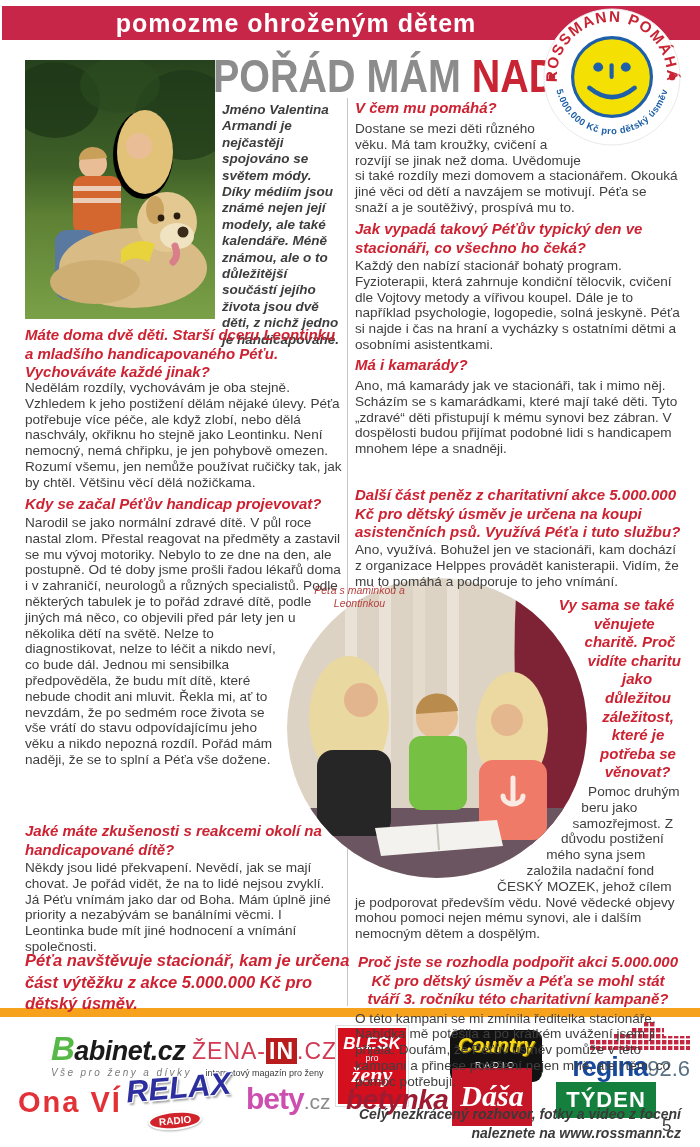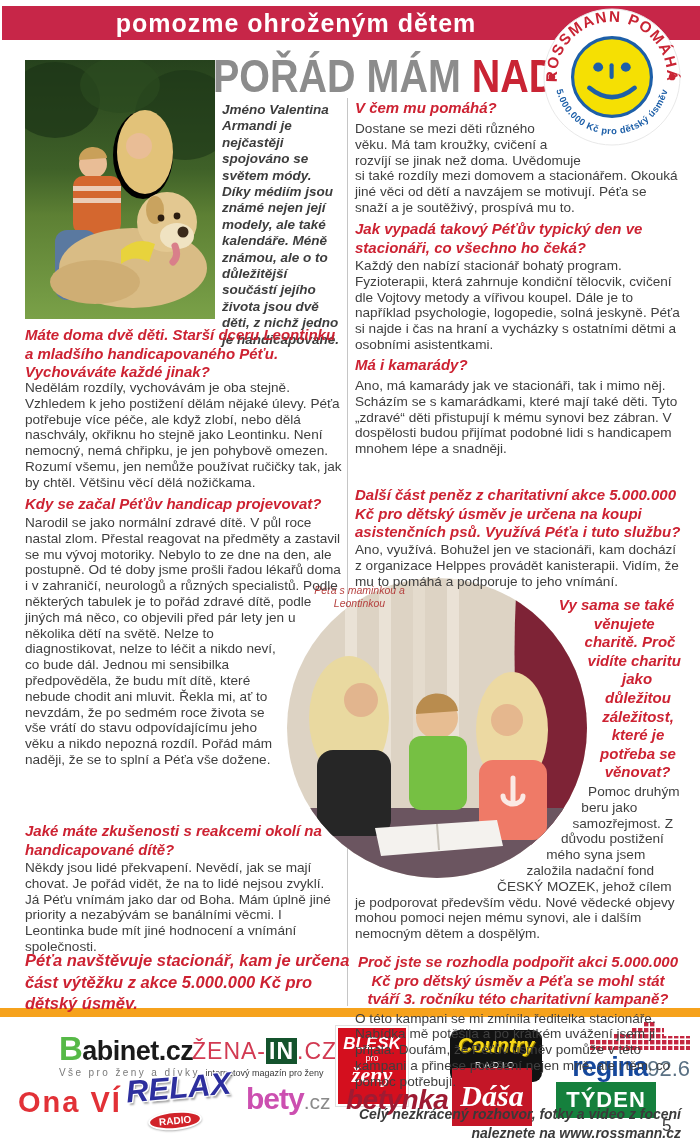--- a/index.html
+++ b/index.html
@@ -53,27 +53,27 @@
   .wrap-right .a{margin-top:2px;}
   .wrap-right .q2{margin-top:11px;}
   .note{margin-top:15px;text-align:right;color:#3a3a3a;font-style:italic;
         font-size:14px;line-height:19px;font-weight:bold;}
 
   
   .orange-bar{left:0;top:1008px;width:700px;height:9px;background:#f6a21c;}
   .pagenum{left:662px;top:1116px;font-size:17px;color:#3a3a3a;}
 
   
-  .p-babinet{left:59px;top:1032px;}
+  .p-babinet{left:51px;top:1032px;font-style:italic;}
   .p-babinet .nm{font-size:27px;font-weight:bold;color:#1a1a1a;letter-spacing:-.5px;line-height:1;}
   .p-babinet .nm .bg{color:#56b947;font-size:33px;}
   .p-babinet .tag{font-size:10px;color:#7a7a7a;letter-spacing:2.4px;margin-top:2px;}
   .p-zena{left:192px;top:1040px;text-align:center;}
   .p-zena .row{font-size:23px;color:#d23a52;letter-spacing:1px;line-height:1;}
-  .p-zena .box{background:#14532d;color:#fff;padding:0 3px;font-weight:bold;}
+  .p-zena .box{background:#b91c1c;color:#fff;padding:0 3px;font-weight:bold;}
   .p-zena .tag{font-size:9px;color:#3a3a3a;margin-top:5px;}
   .p-blesk{left:336px;top:1026px;width:68px;height:76px;background:#d40f1e;
            border:2px solid #fff;box-shadow:0 0 0 1px #e0e0e0;color:#fff;text-align:center;}
   .p-blesk .l1{font-size:17px;font-weight:900;font-style:italic;margin-top:6px;}
   .p-blesk .l2{font-size:9px;line-height:9px;}
   .p-blesk .l3{font-family:"Liberation Serif",serif;font-style:italic;font-weight:bold;font-size:22px;line-height:24px;}
   .p-country{left:450px;top:1030px;width:92px;height:52px;background:#121212;border-radius:9px;
              text-align:center;}
   .p-country .l1{color:#f8d818;font-weight:900;font-style:italic;font-size:20px;line-height:30px;
                  text-shadow:1px 1px 0 #8a7500;}

